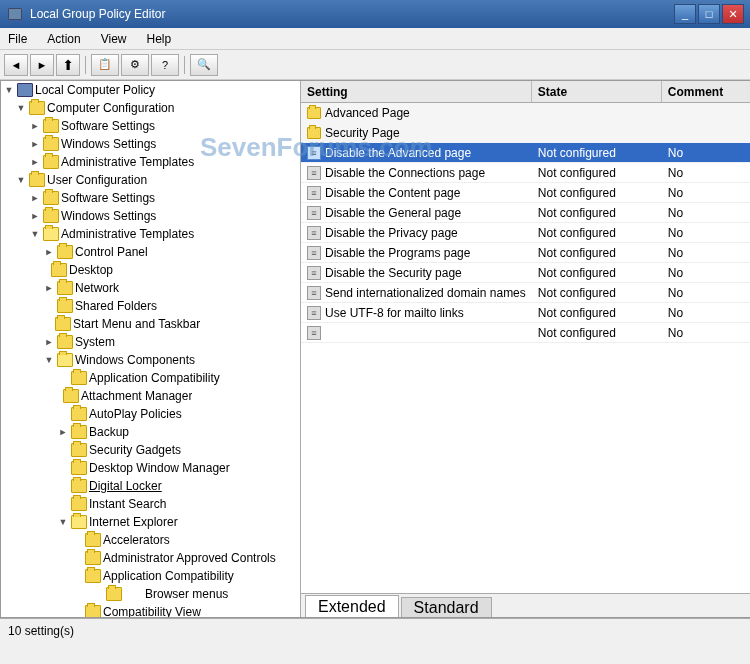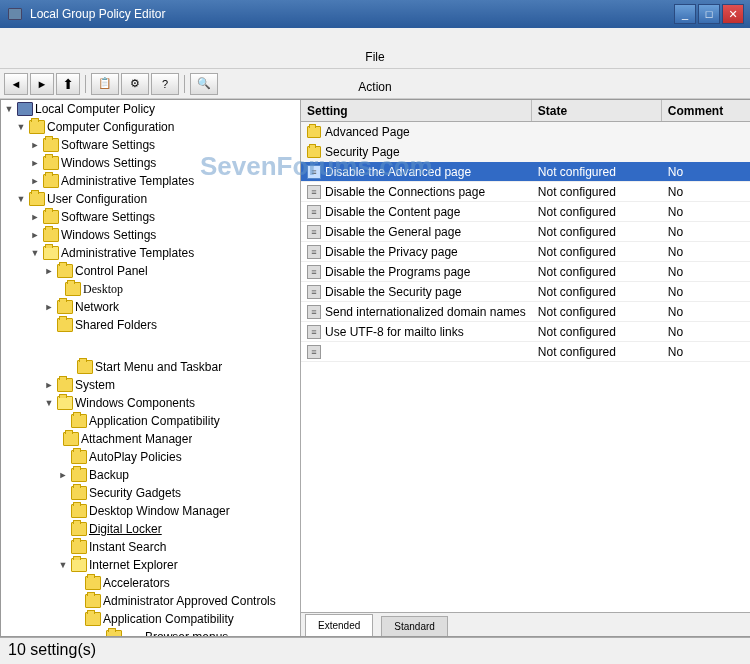--- a/index.html
+++ b/index.html
@@ -42,26 +42,25 @@
       font-size: 11px;
       display: flex;
       align-items: center;
       justify-content: center;
       cursor: pointer;
     }
     .tb-btn.close { background: linear-gradient(to bottom, #e05050, #c03030); }
     .menu-bar {
       background: #f0f0f0;
       border-bottom: 1px solid #ccc;
-      padding: 20px 4px;
+      padding: 0 4px;
       display: flex;
       gap: 12px;
       height: 22px;
       align-items: center;
-      flex-direction: column;
     }
     .menu-item {
       font-size: 12px;
       color: #000;
       cursor: pointer;
       padding: 2px 4px;
     }
     .toolbar {
       background: #f0f0f0;
       border-bottom: 1px solid #ccc;
@@ -262,43 +261,43 @@
     .tab-bar {
       display: flex;
       background: #f0f0f0;
       border-top: 1px solid #aaa;
       height: 24px;
       align-items: flex-end;
       padding-left: 4px;
     }
     .tab {
       padding: 2px 12px;
-      font-size: 10px;
+      font-size: 16px;
       background: #ddd;
       border: 1px solid #aaa;
       border-bottom: none;
       cursor: pointer;
       height: 20px;
       display: flex;
       align-items: center;
-      margin-right: 8px;
+      margin-right: 2px;
     }
     .tab.active {
       background: white;
       height: 22px;
       font-weight: normal;
     }
     .status-bar {
       height: 24px;
       background: #f0f0f0;
       border-top: 1px solid #aaa;
       display: flex;
       align-items: center;
       padding: 0 8px;
-      font-size: 16px;
+      font-size: 12px;
     }
   </style>
 </head>
 <body>
 
 <div class="title-bar">
   <div class="title-bar-left">
     <div class="computer-icon" style="background:#6688aa;border-color:#446;width:14px;height:12px;"></div>
     <span class="title-bar-title">Local Group Policy Editor</span>
   </div>
@@ -381,36 +380,36 @@
     <div class="tree-item" style="padding-left:28px;">
       <span class="expander">▼</span>
       <div class="folder-icon open"></div>
       <span class="tree-label">Administrative Templates</span>
     </div>
     <div class="tree-item" style="padding-left:42px;">
       <span class="expander">►</span>
       <div class="folder-icon"></div>
       <span class="tree-label">Control Panel</span>
     </div>
-    <div class="tree-item" style="padding-left:50px;font-family:Liberation Serif, serif;">
+    <div class="tree-item" style="padding-left:36px;">
       <span class="expander" style="visibility:hidden;">►</span>
       <div class="folder-icon"></div>
       <span class="tree-label">Desktop</span>
     </div>
     <div class="tree-item" style="padding-left:42px;">
       <span class="expander">►</span>
       <div class="folder-icon"></div>
       <span class="tree-label">Network</span>
     </div>
     <div class="tree-item" style="padding-left:42px;">
       <span class="expander" style="visibility:hidden;">►</span>
       <div class="folder-icon"></div>
       <span class="tree-label">Shared Folders</span>
     </div>
-    <div class="tree-item" style="padding-left:62px;margin-top:24px;">
+    <div class="tree-item" style="padding-left:40px;">
       <span class="expander" style="visibility:hidden;">►</span>
       <div class="folder-icon"></div>
       <span class="tree-label">Start Menu and Taskbar</span>
     </div>
     <div class="tree-item" style="padding-left:42px;">
       <span class="expander">►</span>
       <div class="folder-icon"></div>
       <span class="tree-label">System</span>
     </div>
     <div class="tree-item" style="padding-left:42px;">

